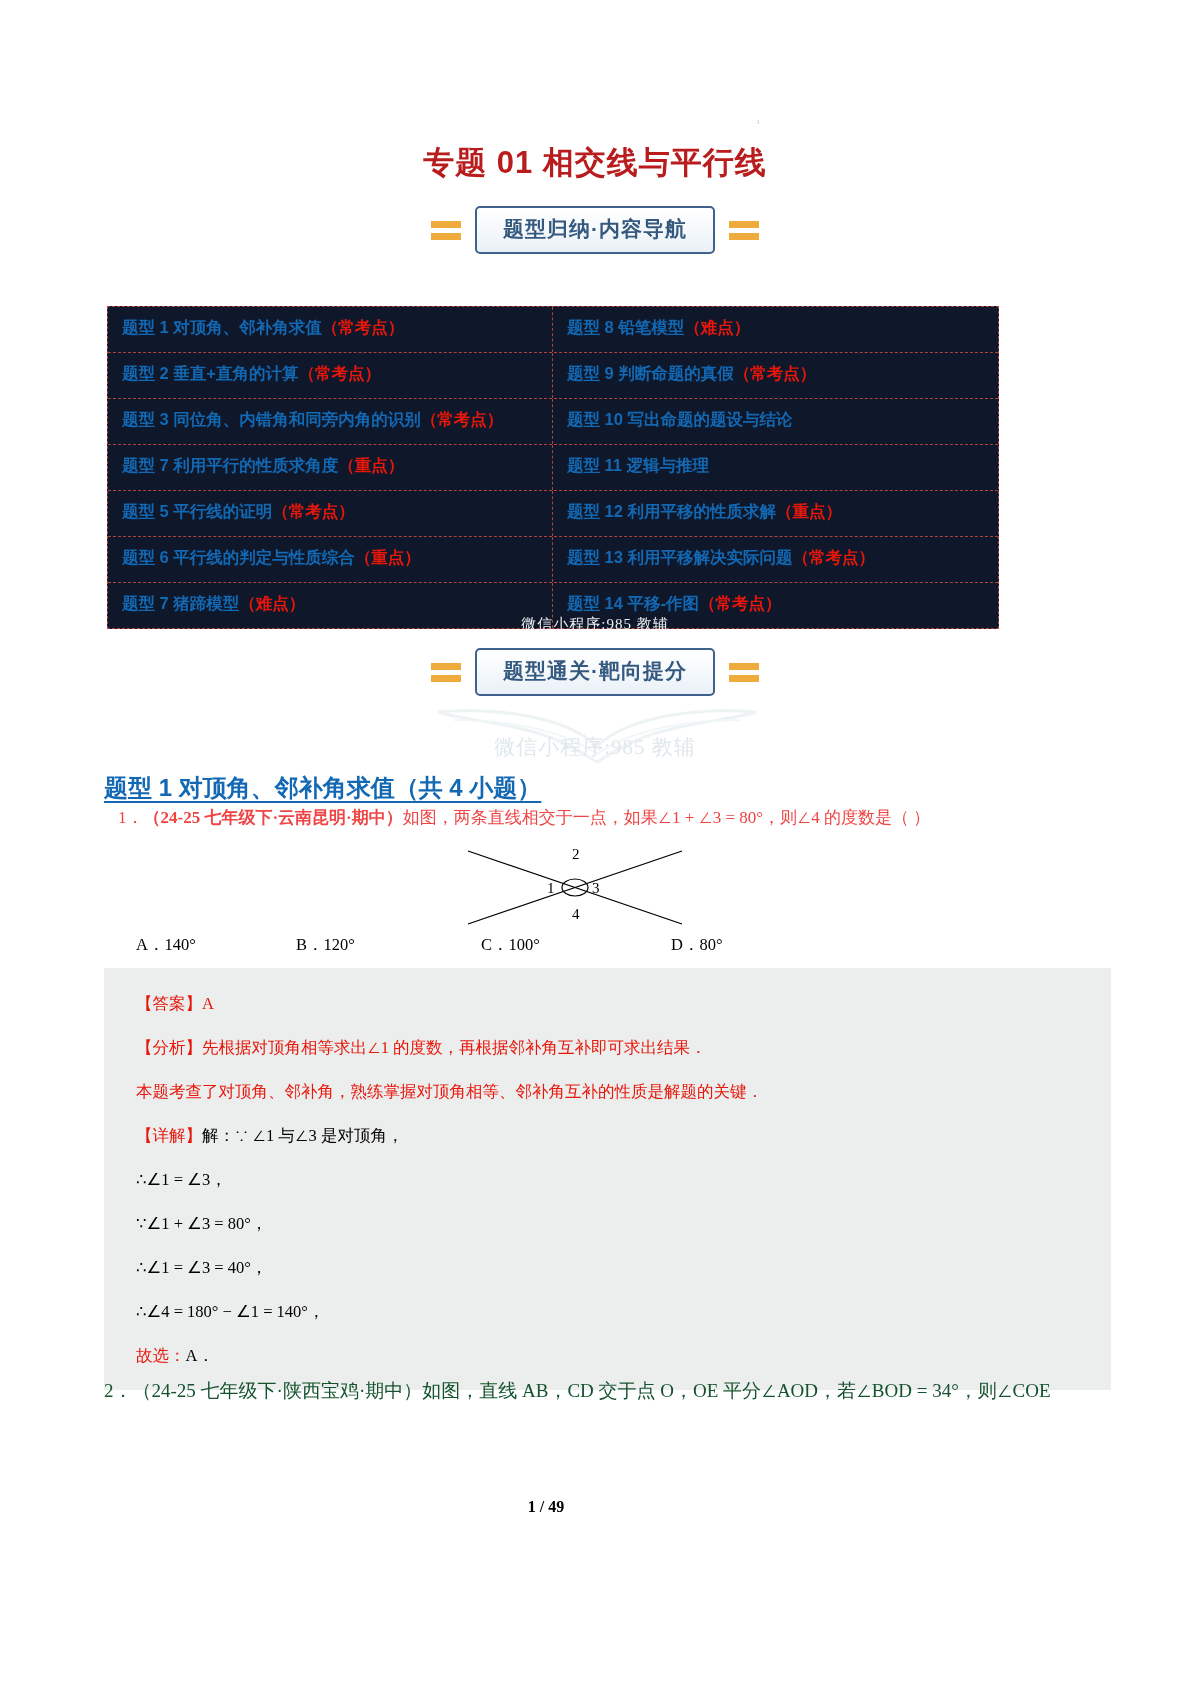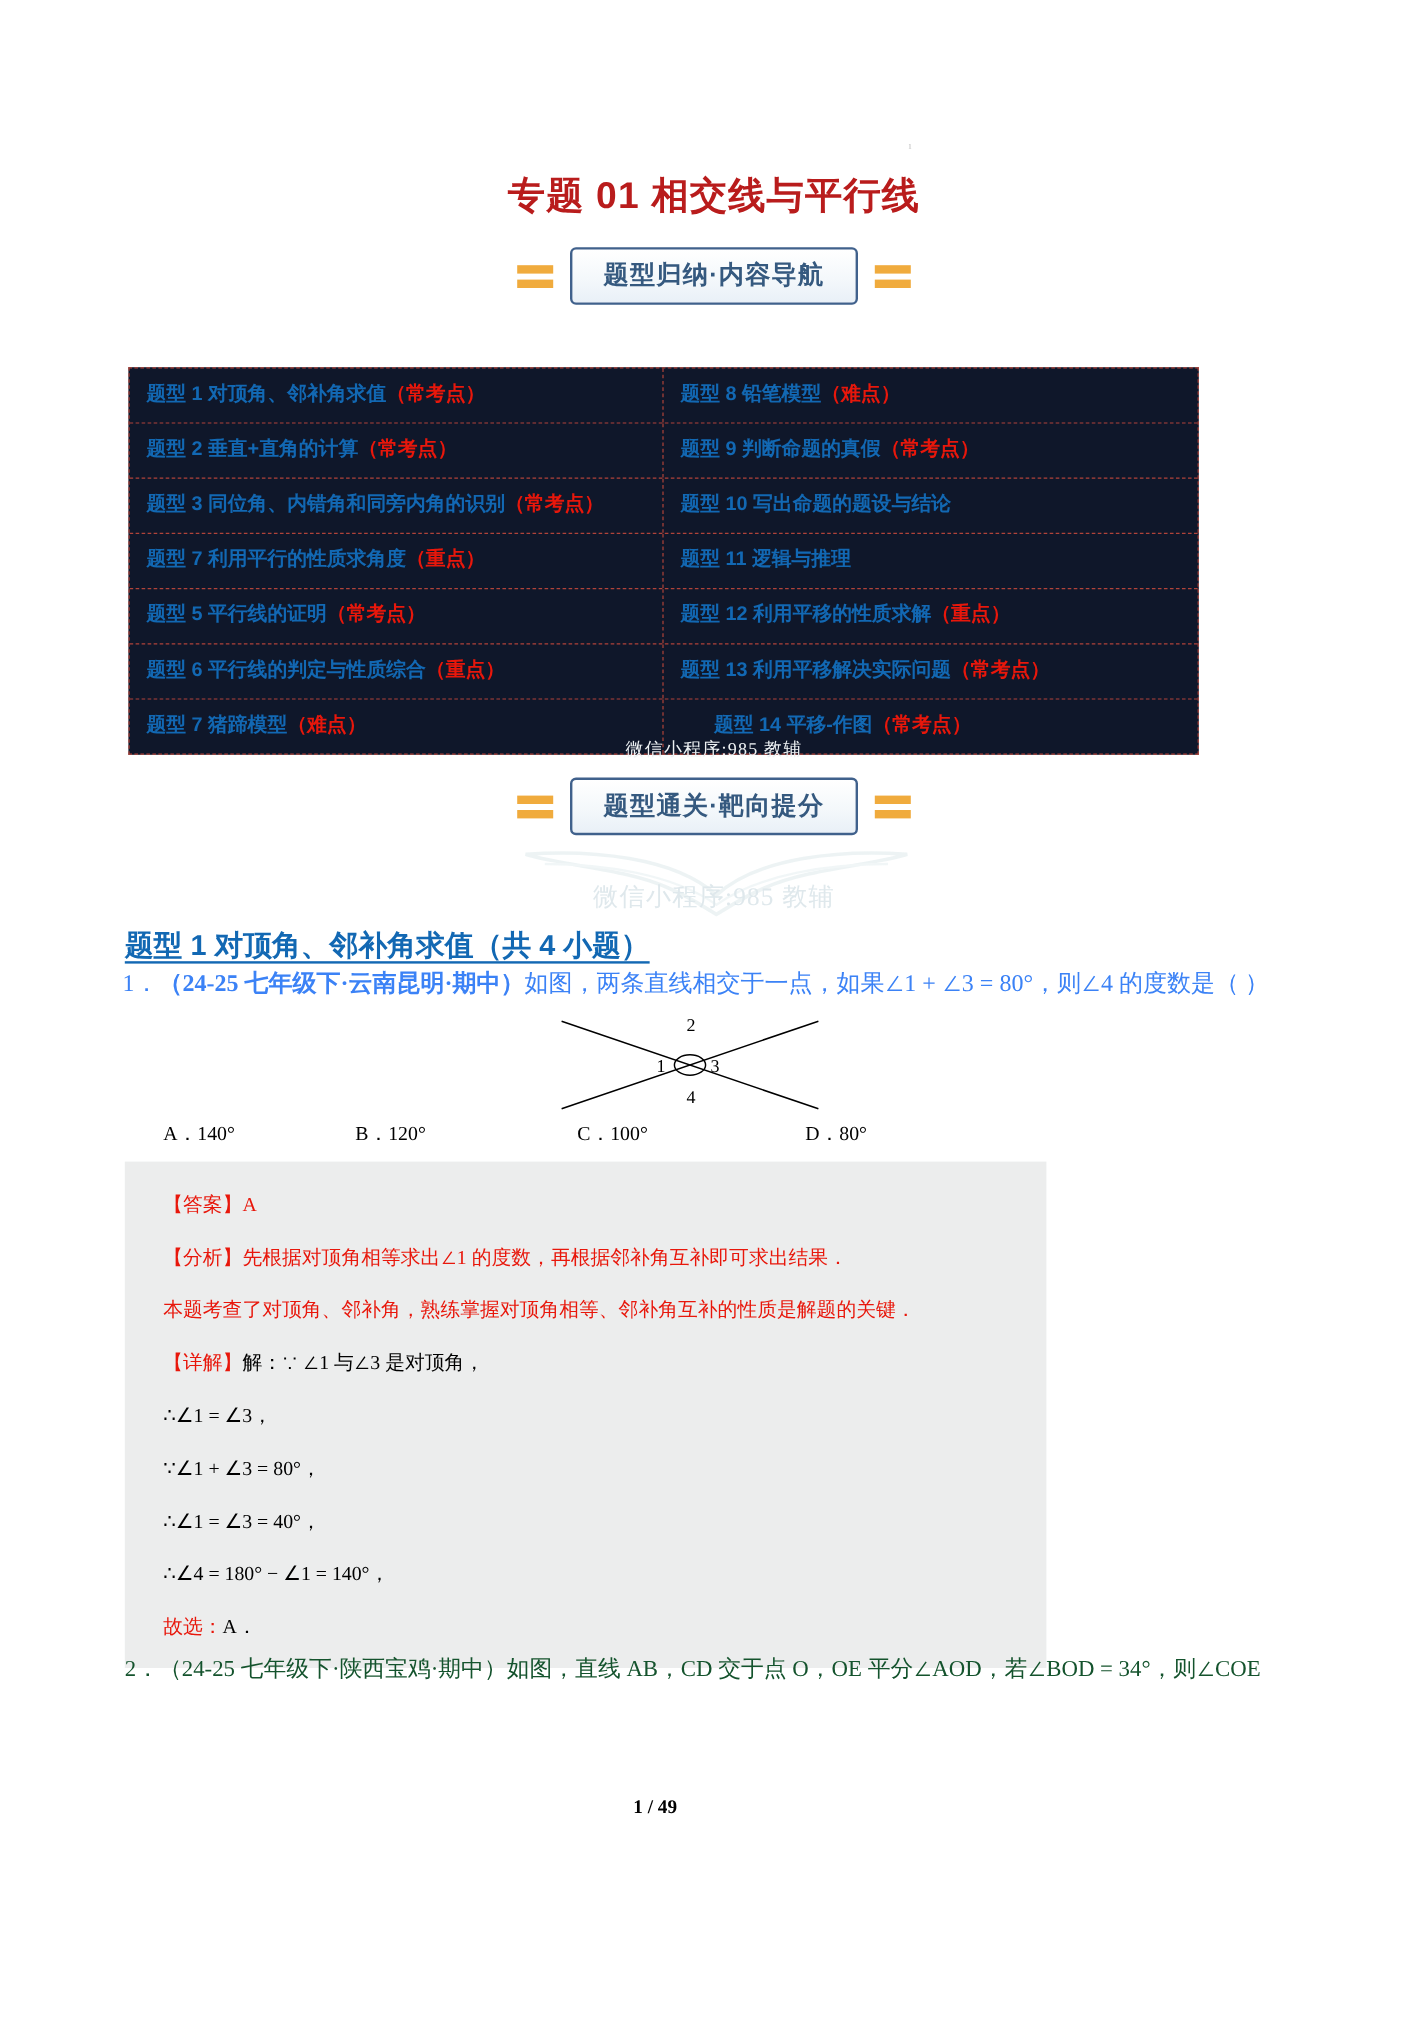--- a/index.html
+++ b/index.html
@@ -92,21 +92,21 @@
     border: 1px dashed #b0433a;
     box-sizing: border-box;
     display: flex;
     flex-direction: column;
   }
   .idx-row {
     display: flex;
     border-bottom: 1px dashed #b0433a;
     min-height: 45px;
   }
-  .idx-row:last-child { border-bottom: none; gap: 28px; }
+  .idx-row:last-child { border-bottom: none; }
   .idx-cell {
     flex: 0 0 50%;
     box-sizing: border-box;
     padding: 10px 8px 10px 14px;
     font-family: "Liberation Sans", sans-serif;
     font-weight: bold;
     font-size: 16.5px;
     color: #1268b3;
     white-space: nowrap;
     overflow: hidden;
@@ -163,24 +163,24 @@
     font-size: 24px;
     color: #1268b3;
     text-decoration: underline;
     text-underline-offset: 5px;
     white-space: nowrap;
   }
 
   
   .q-line {
     position: absolute;
-    left: 102px;
-    font-family: "Liberation Serif", serif;
-    font-size: 20px;
-    color: #3b82f6;
+    left: 118px;
+    font-family: "Liberation Serif", serif;
+    font-size: 17px;
+    color: #ef4444;
     white-space: nowrap;
   }
   .q-line .bold { font-weight: bold; }
 
   
   .figure {
     position: absolute;
     left: 460px;
     top: 845px;
     width: 230px;
@@ -201,21 +201,21 @@
   .ch-a { left: 0px; }
   .ch-b { left: 160px; }
   .ch-c { left: 345px; }
   .ch-d { left: 535px; }
 
   
   .answer-block {
     position: absolute;
     left: 104px;
     top: 968px;
-    width: 768px;
+    width: 1007px;
     background: #eceded;
     padding: 14px 0 12px 0;
     box-sizing: border-box;
   }
   .ans-line {
     font-family: "Liberation Serif", serif;
     font-size: 16.5px;
     color: #e8170b;
     padding: 0 0 0 32px;
     line-height: 44px;

